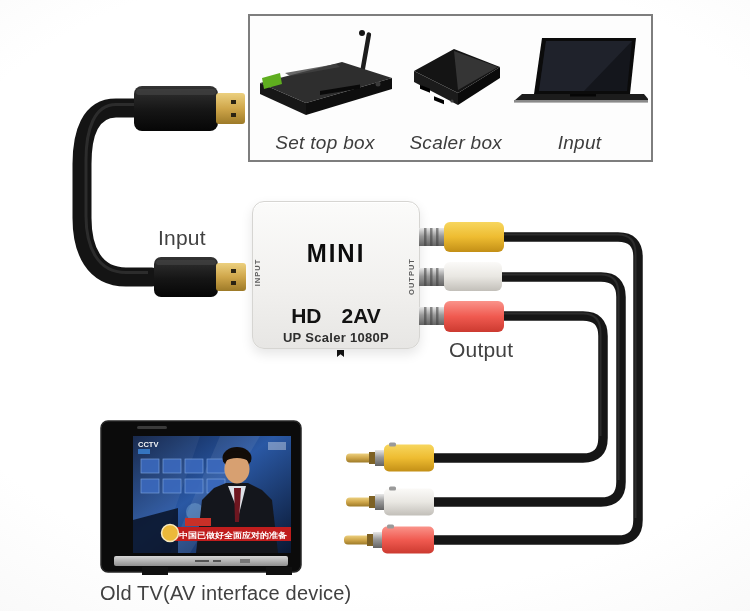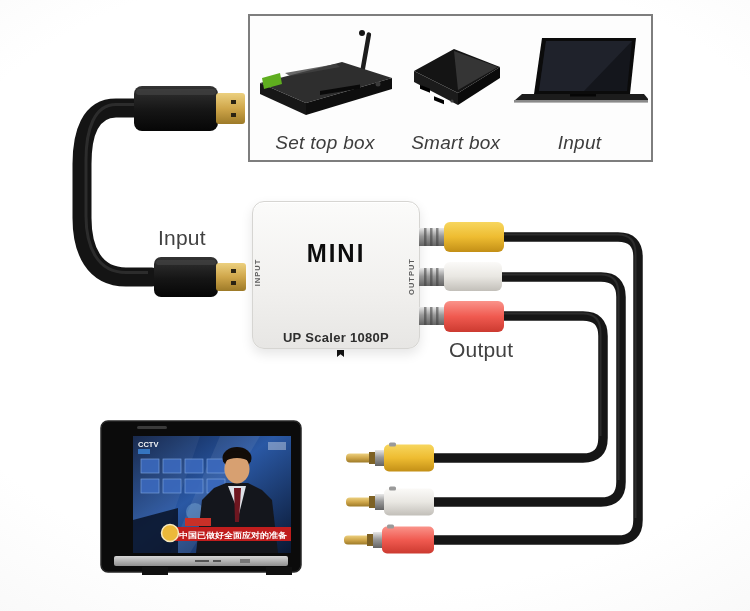--- a/index.html
+++ b/index.html
@@ -79,44 +79,49 @@
         <svg width="100" height="78" viewBox="0 0 100 78">
           <polygon points="8,36 48,14 94,32 52,58" fill="#141414"></polygon>
           <polygon points="48,16 92,32 52,55" fill="#383838" opacity=".9"></polygon>
           <polygon points="8,36 52,58 52,70 8,47" fill="#1b1b1b"></polygon>
           <polygon points="52,58 94,32 94,43 52,70" fill="#0a0a0a"></polygon>
           <rect x="14" y="44" width="10" height="4" fill="#000" transform="skewY(22)"></rect>
           <rect x="28" y="50" width="10" height="4" fill="#000" transform="skewY(22)"></rect>
           <circle cx="46" cy="66" r="1.6" fill="#444"></circle>
         </svg>
       </div>
-      <div class="device-label">Smart box</div>
+      <div class="device-label">Scaler box</div>
     </div>
     <div class="device">
       <div class="device-art">
         <svg width="136" height="76" viewBox="0 0 136 76">
           <polygon points="30,2 124,2 118,58 22,58" fill="#0b0b0b"></polygon>
           <polygon points="34,5 120,5 115,55 27,55" fill="#14161c"></polygon>
           <polygon points="34,5 120,5 72,55 27,55" fill="#1f222b"></polygon>
           <polygon points="10,58 132,58 138,65 2,65" fill="#1c1c1c"></polygon>
           <rect x="2" y="64" width="136" height="2.6" fill="#8a8a8a"></rect>
           <rect x="58" y="58" width="26" height="2.5" fill="#060606"></rect>
         </svg>
       </div>
       <div class="device-label">Input</div>
     </div>
   </div>
 
   <div class="abs anno anno-input">Input</div>
   <div class="abs anno anno-output">Output</div>
+  <div class="abs anno anno-oldtv">Old TV(AV interface device)</div>
 
   <div class="abs converter">
     <div class="brand">MINI</div>
     <div class="port-label port-input">INPUT</div>
     <div class="port-label port-output">OUTPUT</div>
+    <div class="model-row">
+      <span>HD</span>
+      <span>2AV</span>
+    </div>
     <div class="subtitle">UP Scaler 1080P</div>
     <div class="brand-mark"></div>
   </div>
 
   <svg class="abs" style="left:0;top:0" width="750" height="611" viewBox="0 0 750 611">
     <defs>
       <linearGradient id="goldGrad" x1="0" y1="0" x2="0" y2="1">
         <stop offset="0" stop-color="#ecd07f"></stop>
           <stop offset=".5" stop-color="#cfa64a"></stop>
           <stop offset="1" stop-color="#9d7a28"></stop>

